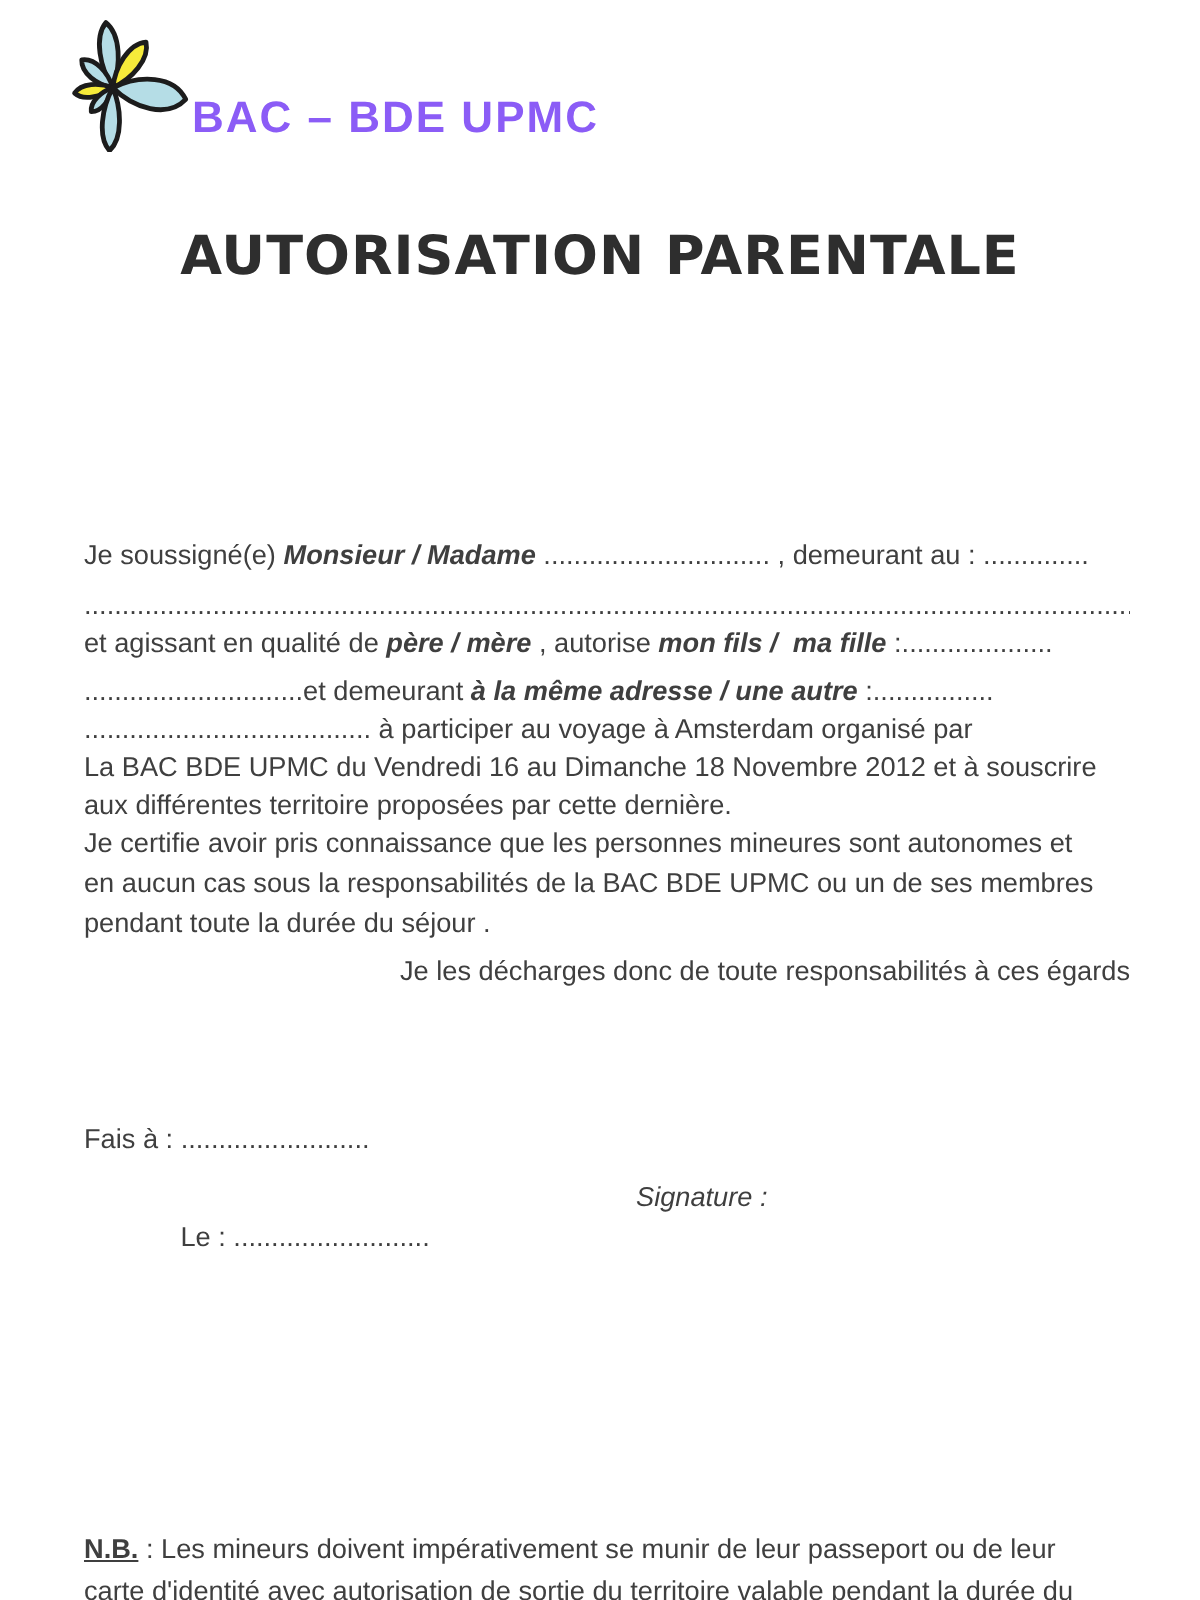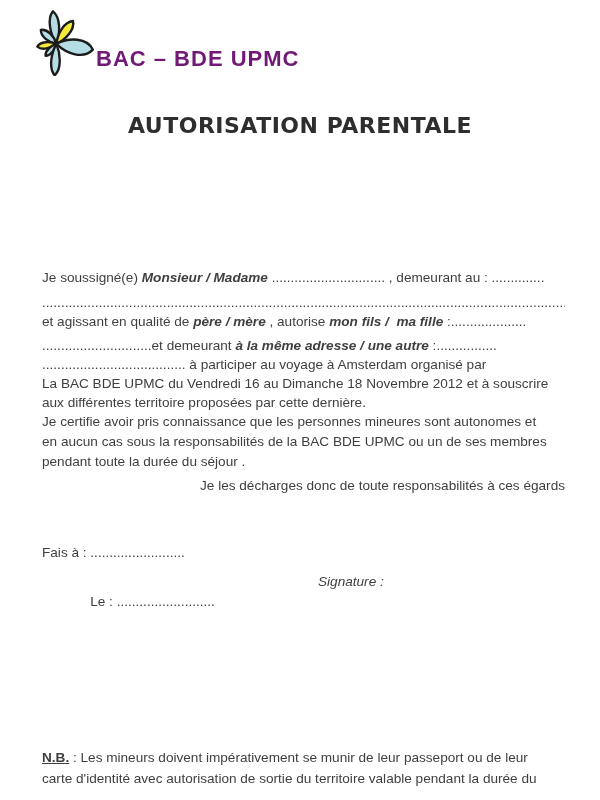--- a/index.html
+++ b/index.html
@@ -5,39 +5,39 @@
   html,body{margin:0;padding:0;background:#ffffff;}
   .page{
     position:relative;width:600px;height:800px;background:#ffffff;overflow:hidden;
     font-family:"Liberation Sans",sans-serif;color:#3f3f3f;
   }
   
   .logo{position:absolute;top:8px;left:26px;display:flex;align-items:flex-end;}
   .logo-flower{display:block;}
   .logo-text{
     font-family:"Liberation Sans",sans-serif;font-weight:bold;font-size:22px;
-    letter-spacing:1px;color:#701a75;margin:0 0 4px -4px;white-space:pre;
+    letter-spacing:1px;color:#8b5cf6;margin:0 0 4px -4px;white-space:pre;
   }
   
   .doc-title{
     position:absolute;top:113px;left:0;width:100%;margin:0;text-align:center;
-    font-family:"DejaVu Sans",sans-serif;font-weight:bold;font-size:22px;
+    font-family:"DejaVu Sans",sans-serif;font-weight:bold;font-size:27px;
     letter-spacing:.5px;color:#2e2e2e;
   }
   
   .content{position:absolute;top:268px;left:42px;width:523px;font-size:13.6px;}
   .line{white-space:pre;overflow:hidden;line-height:19px;}
   .p1 .line{line-height:19px;}
   .mt6{margin-top:6px;}
   .mt5{margin-top:5px;}
   .p2{}
   .p2 .line{line-height:20px;}
   .p3{margin-top:4px;}
   .p3 .line{line-height:20px;text-align:right;}
-  .sign-block{margin-top:47px;}
+  .sign-block{margin-top:64px;}
   .sign-block .line{line-height:20px;}
   .le-line{margin-top:9px;position:relative;}
   .le-text{margin-left:18px;}
   .signature{position:absolute;left:276px;top:0;font-style:italic;}
   .nb{margin-top:95px;}
   .nb .line{line-height:21px;}
   .bi{font-weight:bold;font-style:italic;}
   .nb-label{font-weight:bold;text-decoration:underline;}
 </style>
 </head>

